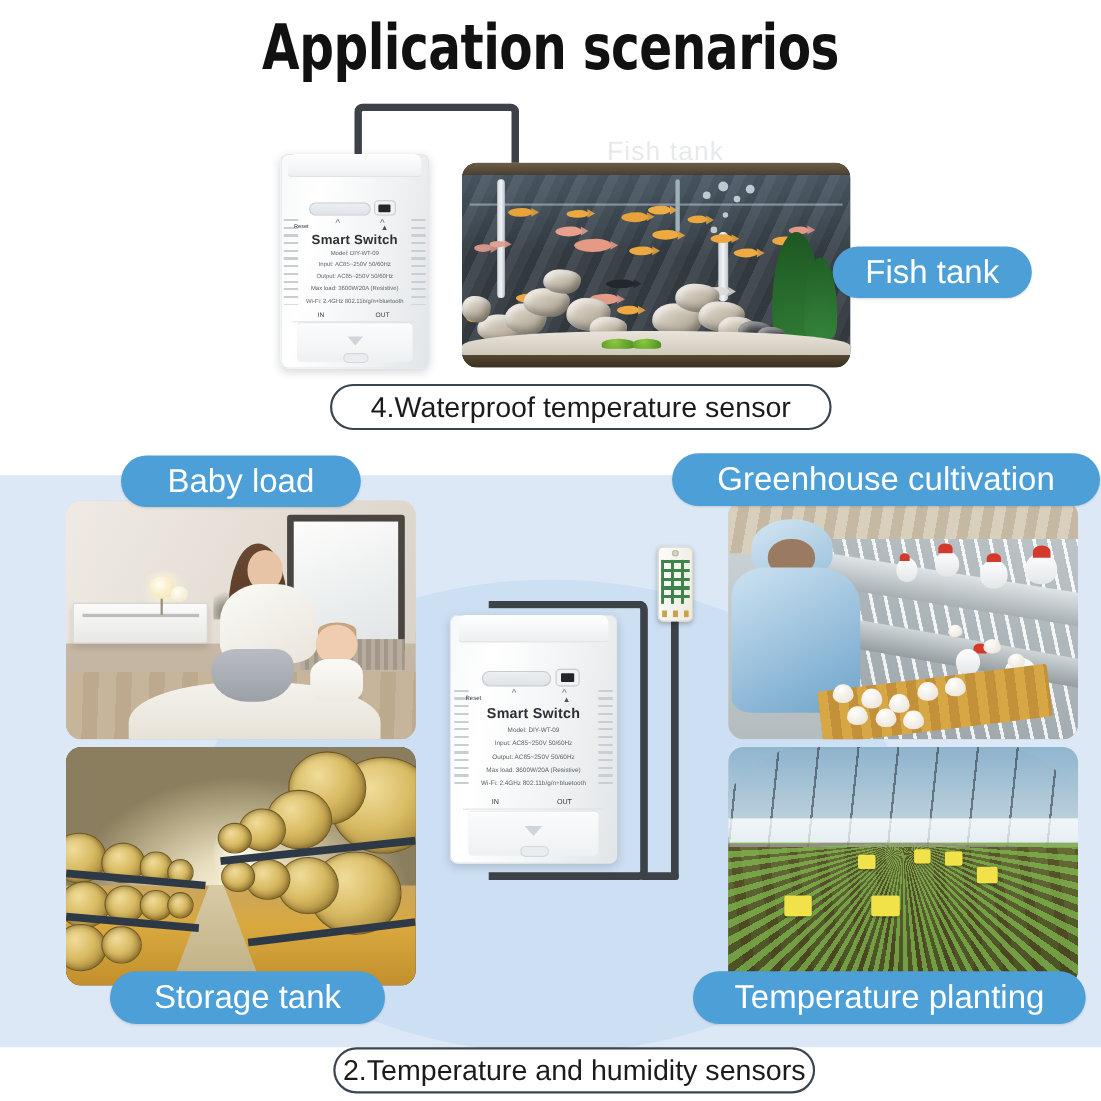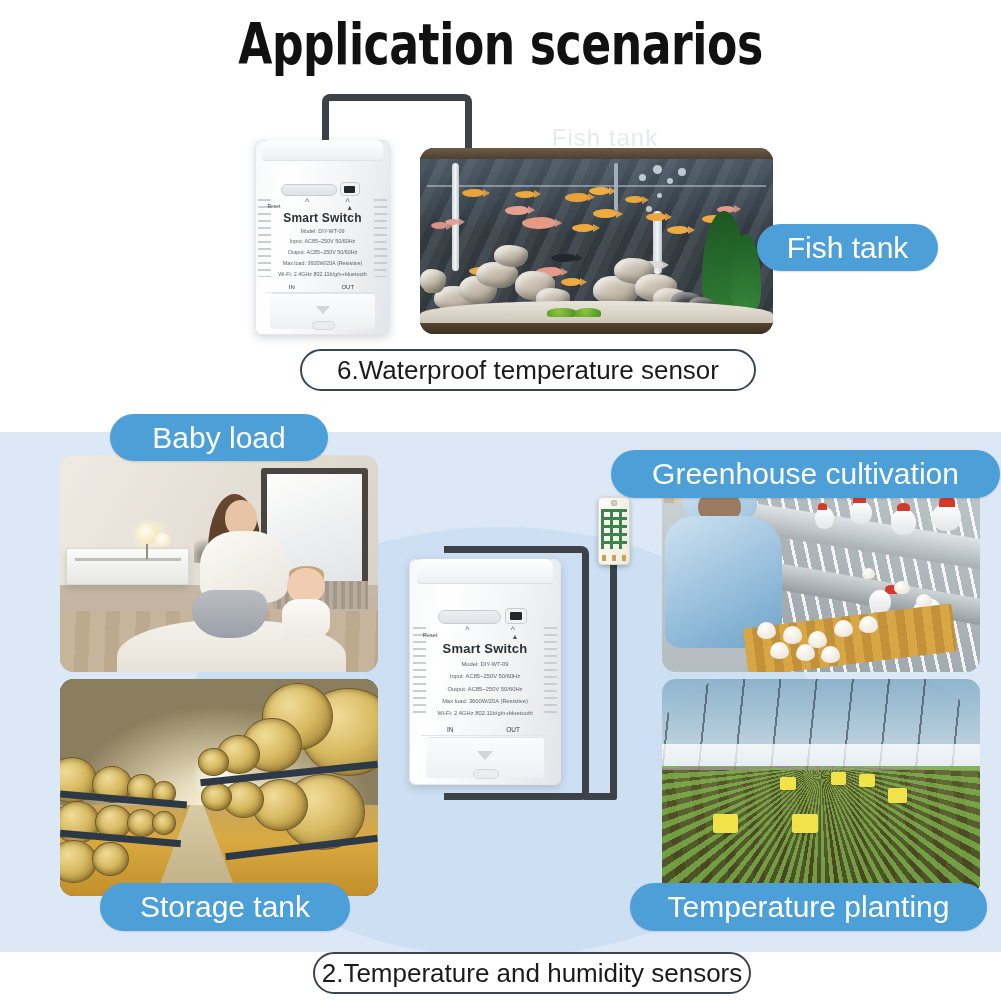--- a/index.html
+++ b/index.html
@@ -362,21 +362,21 @@
     <div class="dev-lower" style="bottom:3%;height:18%;"></div>
     <div class="tri" style="bottom:11%;border-left:7px solid transparent;border-right:7px solid transparent;border-top:8px solid #cfd5da;"></div>
     <div class="dev-tab"></div>
   </div>
 
   <div class="bluepill" style="left:757px;top:224px;width:181px;height:47px;">
     <span>Fish tank</span>
   </div>
 
   <div class="outlinepill" style="left:300px;top:349px;width:452px;height:38px;">
-    <span>6.Waterproof temperature sensor</span>
+    <span>4.Waterproof temperature sensor</span>
   </div>
 
   <div class="lowerbg">
     <div class="ellipse"></div>
   </div>
 
   <div class="photo" style="left:60px;top:455px;width:318px;height:217px;">
     <div class="room inner">
       <div class="wall"></div>
       <div class="window"></div>
@@ -530,29 +530,29 @@
     <div style="position:absolute;left:8%;top:78%;width:84%;height:1px;background:#e0e4e7;"></div>
     <div class="dev-lower" style="bottom:3%;height:18%;"></div>
     <div class="tri" style="bottom:11%;border-left:8px solid transparent;border-right:8px solid transparent;border-top:9px solid #cfd5da;"></div>
     <div class="dev-tab"></div>
   </div>
 
   <div class="bluepill" style="left:110px;top:414px;width:218px;height:47px;">
     <span>Baby load</span>
   </div>
 
-  <div class="bluepill" style="left:611px;top:412px;width:389px;height:48px;margin-top:38px;">
+  <div class="bluepill" style="left:611px;top:412px;width:389px;height:48px;">
     <span>Greenhouse cultivation</span>
   </div>
 
   <div class="bluepill" style="left:100px;top:883px;width:250px;height:48px;">
     <span>Storage tank</span>
   </div>
 
   <div class="bluepill" style="left:630px;top:883px;width:357px;height:48px;">
     <span>Temperature planting</span>
   </div>
 
-  <div class="outlinepill" style="left:313px;top:952px;width:434px;height:38px;">
+  <div class="outlinepill" style="left:303px;top:952px;width:434px;height:38px;">
     <span>2.Temperature and humidity sensors</span>
   </div>
 
 </div>
 
 </body></html>

